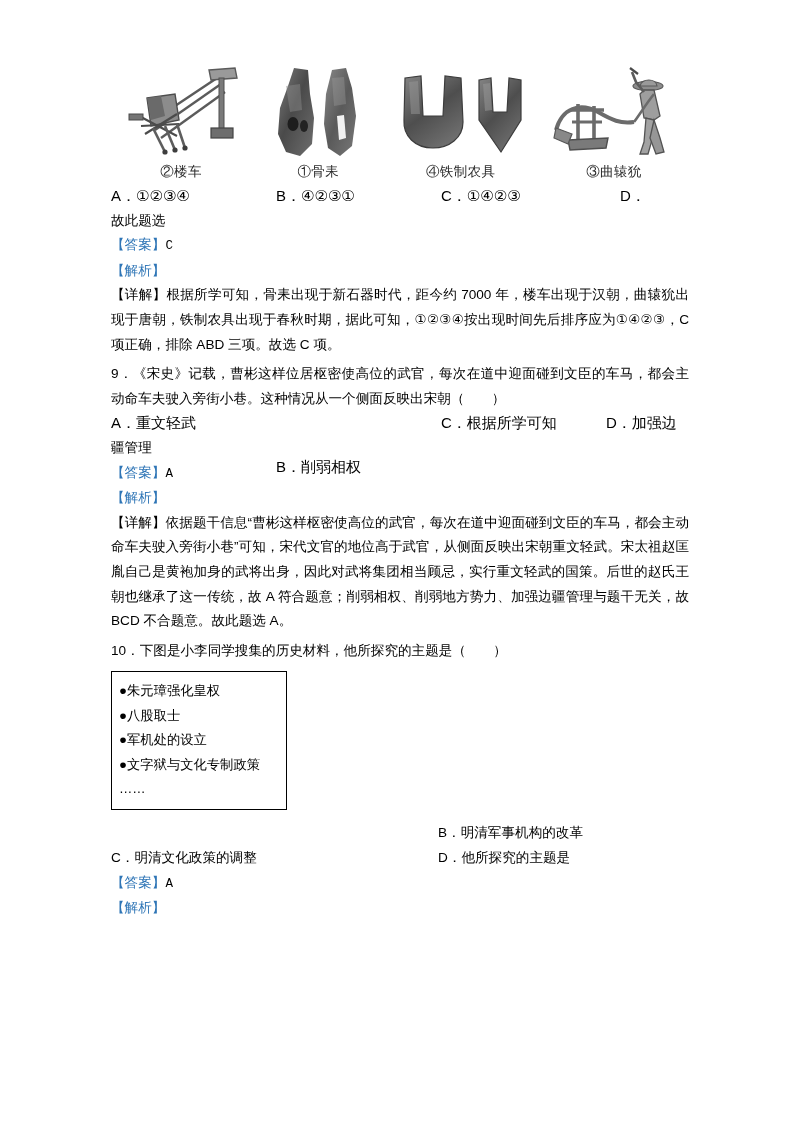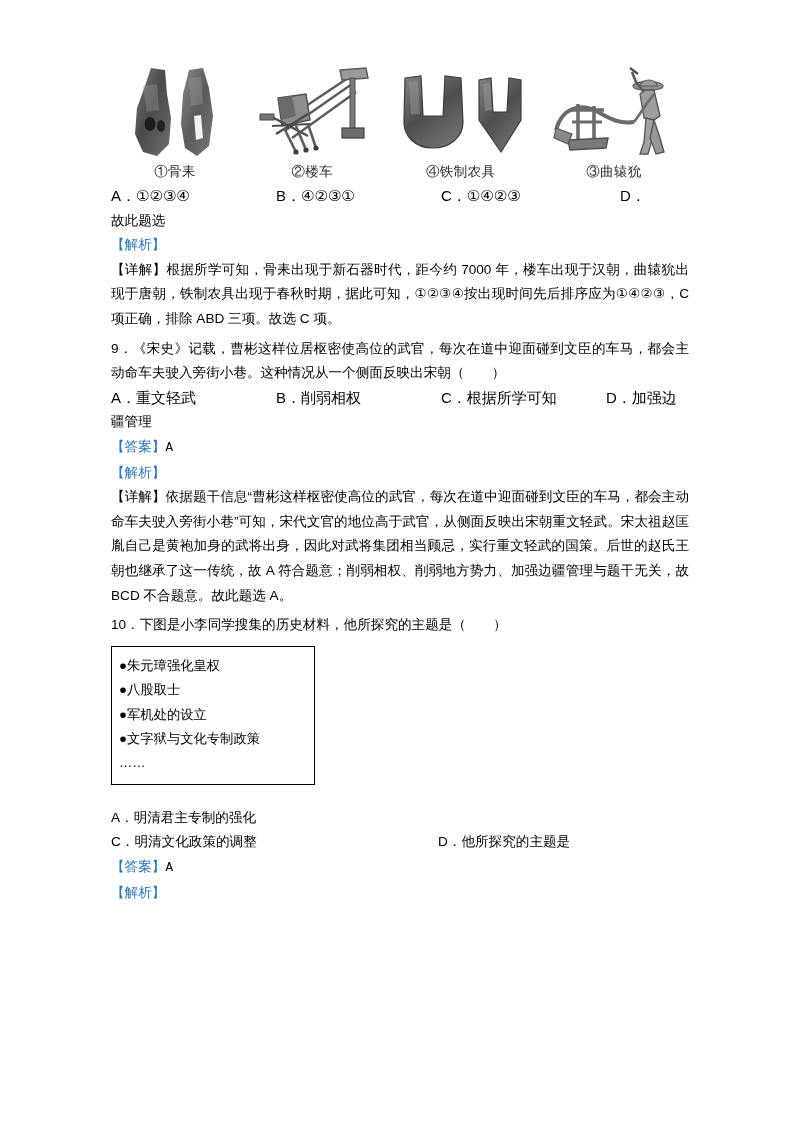--- a/index.html
+++ b/index.html
@@ -108,69 +108,42 @@
     height: 24.6px;
     font-size: 13.6px;
     line-height: 24.6px;
   }
   .opts2 .left  { position: absolute; left: 0px;   top: 0; white-space: nowrap; }
   .opts2 .right { position: absolute; left: 327px; top: 0; white-space: nowrap; }
 
   
   .material-box {
     box-sizing: border-box;
-    width: 204px;
+    width: 176px;
     border: 1px solid #000;
     margin-top: 8px;
-    margin-bottom: 21px;
+    margin-bottom: 11px;
     padding: 7px 8px 8px 7px;
   }
   .material-item {
     font-size: 13.3px;
     line-height: 24.4px;
     white-space: nowrap;
   }
 
   
   svg.art { display: block; }
 </style>
 </head>
 <body>
 
 <div class="page">
   <div class="content">
 
     <div class="figure-row">
-
-      <div class="fig-cell" style="width:128px;">
-        <div class="fig-art">
-          <svg class="art" width="104" height="94" viewBox="0 0 104 94">
-            <defs>
-              <linearGradient id="g1" x1="0" y1="0" x2="1" y2="1">
-                <stop offset="0%" stop-color="#7d7d7d"></stop>
-                <stop offset="45%" stop-color="#4a4a4a"></stop>
-                <stop offset="100%" stop-color="#6e6e6e"></stop>
-              </linearGradient>
-              <linearGradient id="g2" x1="0" y1="0" x2="1" y2="1">
-                <stop offset="0%" stop-color="#8a8a8a"></stop>
-                <stop offset="50%" stop-color="#5a5a5a"></stop>
-                <stop offset="100%" stop-color="#787878"></stop>
-              </linearGradient>
-            </defs>
-            <path d="M28 4 L42 6 L44 30 L48 54 L46 80 L34 92 L20 88 L12 70 L14 44 L22 22 Z" fill="url(#g1)"></path>
-            <ellipse cx="27" cy="60" rx="5.5" ry="7" fill="#1e1e1e"></ellipse>
-            <ellipse cx="38" cy="62" rx="4" ry="6" fill="#222"></ellipse>
-            <path d="M20 22 L34 20 L36 46 L24 48 Z" fill="#8f8f8f" opacity="0.45"></path>
-            <path d="M66 6 L80 4 L86 24 L90 52 L86 82 L74 92 L62 84 L58 60 L60 30 Z" fill="url(#g2)"></path>
-            <path d="M71 52 L78 51 L80 74 L73 76 Z" fill="#f2f2f2"></path>
-            <path d="M66 14 L78 13 L80 40 L68 42 Z" fill="#9a9a9a" opacity="0.4"></path>
-          </svg>
-        </div>
-        <div class="fig-caption">①骨耒</div>
-      </div>
 
       <div class="fig-cell" style="width:140px;">
         <div class="fig-art">
           <svg class="art" width="120" height="94" viewBox="0 0 120 94">
             <g stroke="#5b5b5b" fill="none" stroke-width="2.4">
               <line x1="30" y1="58" x2="96" y2="14"></line>
               <line x1="34" y1="66" x2="100" y2="20"></line>
               <line x1="40" y1="74" x2="104" y2="28"></line>
             </g>
             <polygon points="88,6 114,4 116,14 90,16" fill="#9a9a9a" stroke="#5a5a5a" stroke-width="1.4"></polygon>
@@ -190,20 +163,47 @@
             </g>
             <circle cx="44" cy="88" r="2.6" fill="#3d3d3d"></circle>
             <circle cx="54" cy="86" r="2.6" fill="#3d3d3d"></circle>
             <circle cx="64" cy="84" r="2.6" fill="#3d3d3d"></circle>
             <rect x="8" y="50" width="14" height="6" fill="#757575" stroke="#4a4a4a" stroke-width="1"></rect>
           </svg>
         </div>
         <div class="fig-caption">②楼车</div>
       </div>
 
+      <div class="fig-cell" style="width:128px;">
+        <div class="fig-art">
+          <svg class="art" width="104" height="94" viewBox="0 0 104 94">
+            <defs>
+              <linearGradient id="g1" x1="0" y1="0" x2="1" y2="1">
+                <stop offset="0%" stop-color="#7d7d7d"></stop>
+                <stop offset="45%" stop-color="#4a4a4a"></stop>
+                <stop offset="100%" stop-color="#6e6e6e"></stop>
+              </linearGradient>
+              <linearGradient id="g2" x1="0" y1="0" x2="1" y2="1">
+                <stop offset="0%" stop-color="#8a8a8a"></stop>
+                <stop offset="50%" stop-color="#5a5a5a"></stop>
+                <stop offset="100%" stop-color="#787878"></stop>
+              </linearGradient>
+            </defs>
+            <path d="M28 4 L42 6 L44 30 L48 54 L46 80 L34 92 L20 88 L12 70 L14 44 L22 22 Z" fill="url(#g1)"></path>
+            <ellipse cx="27" cy="60" rx="5.5" ry="7" fill="#1e1e1e"></ellipse>
+            <ellipse cx="38" cy="62" rx="4" ry="6" fill="#222"></ellipse>
+            <path d="M20 22 L34 20 L36 46 L24 48 Z" fill="#8f8f8f" opacity="0.45"></path>
+            <path d="M66 6 L80 4 L86 24 L90 52 L86 82 L74 92 L62 84 L58 60 L60 30 Z" fill="url(#g2)"></path>
+            <path d="M71 52 L78 51 L80 74 L73 76 Z" fill="#f2f2f2"></path>
+            <path d="M66 14 L78 13 L80 40 L68 42 Z" fill="#9a9a9a" opacity="0.4"></path>
+          </svg>
+        </div>
+        <div class="fig-caption">①骨耒</div>
+      </div>
+
       <div class="fig-cell" style="width:150px;">
         <div class="fig-art">
           <svg class="art" width="128" height="94" viewBox="0 0 128 94">
             <defs>
               <linearGradient id="g3" x1="0" y1="0" x2="0.6" y2="1">
                 <stop offset="0%" stop-color="#848484"></stop>
                 <stop offset="55%" stop-color="#4e4e4e"></stop>
                 <stop offset="100%" stop-color="#6d6d6d"></stop>
               </linearGradient>
             </defs>
@@ -241,28 +241,31 @@
 
     <div class="opts">
       <span class="opt" style="left:0px;">A．①②③④</span>
       <span class="opt" style="left:165px;">B．④②③①</span>
       <span class="opt" style="left:330px;">C．①④②③</span>
       <span class="opt" style="left:509px;">D．</span>
     </div>
     <div class="line">故此题选</div>
 
     <div class="tagline">
+      <span class="tag">【答案】</span><span class="ans-letter">C</span>
+    </div>
+    <div class="tagline">
       <span class="tag">【解析】</span>
     </div>
     <div class="para">【详解】根据所学可知，骨耒出现于新石器时代，距今约 7000 年，楼车出现于汉朝，曲辕狁出现于唐朝，铁制农具出现于春秋时期，据此可知，①②③④按出现时间先后排序应为①④②③，C 项正确，排除 ABD 三项。故选 C 项。</div>
 
     <div class="para q-line">9．《宋史》记载，曹彬这样位居枢密使高位的武官，每次在道中迎面碰到文臣的车马，都会主动命车夫驶入旁街小巷。这种情况从一个侧面反映出宋朝（　　）</div>
     <div class="opts">
       <span class="opt" style="left:0px;">A．重文轻武</span>
-      <span class="opt" style="left:165px;">B．削弱相权</span>
+      <span class="opt" style="left:165px;margin-top:44px;">B．削弱相权</span>
       <span class="opt" style="left:330px;">C．根据所学可知</span>
       <span class="opt" style="left:495px;">D．加强边</span>
     </div>
     <div class="line">疆管理</div>
 
     <div class="tagline">
       <span class="tag">【答案】</span><span class="ans-letter">A</span>
     </div>
     <div class="tagline">
       <span class="tag">【解析】</span>
@@ -273,21 +276,21 @@
 
     <div class="material-box">
       <div class="material-item">●朱元璋强化皇权</div>
       <div class="material-item">●八股取士</div>
       <div class="material-item">●军机处的设立</div>
       <div class="material-item">●文字狱与文化专制政策</div>
       <div class="material-item">……</div>
     </div>
 
     <div class="opts2">
-      <span class="left">A．明清君主专制的强化</span>
+      <span class="right">B．明清军事机构的改革</span>
     </div>
     <div class="opts2">
       <span class="left">C．明清文化政策的调整</span>
       <span class="right">D．他所探究的主题是</span>
     </div>
 
     <div class="tagline">
       <span class="tag">【答案】</span><span class="ans-letter">A</span>
     </div>
     <div class="tagline">

